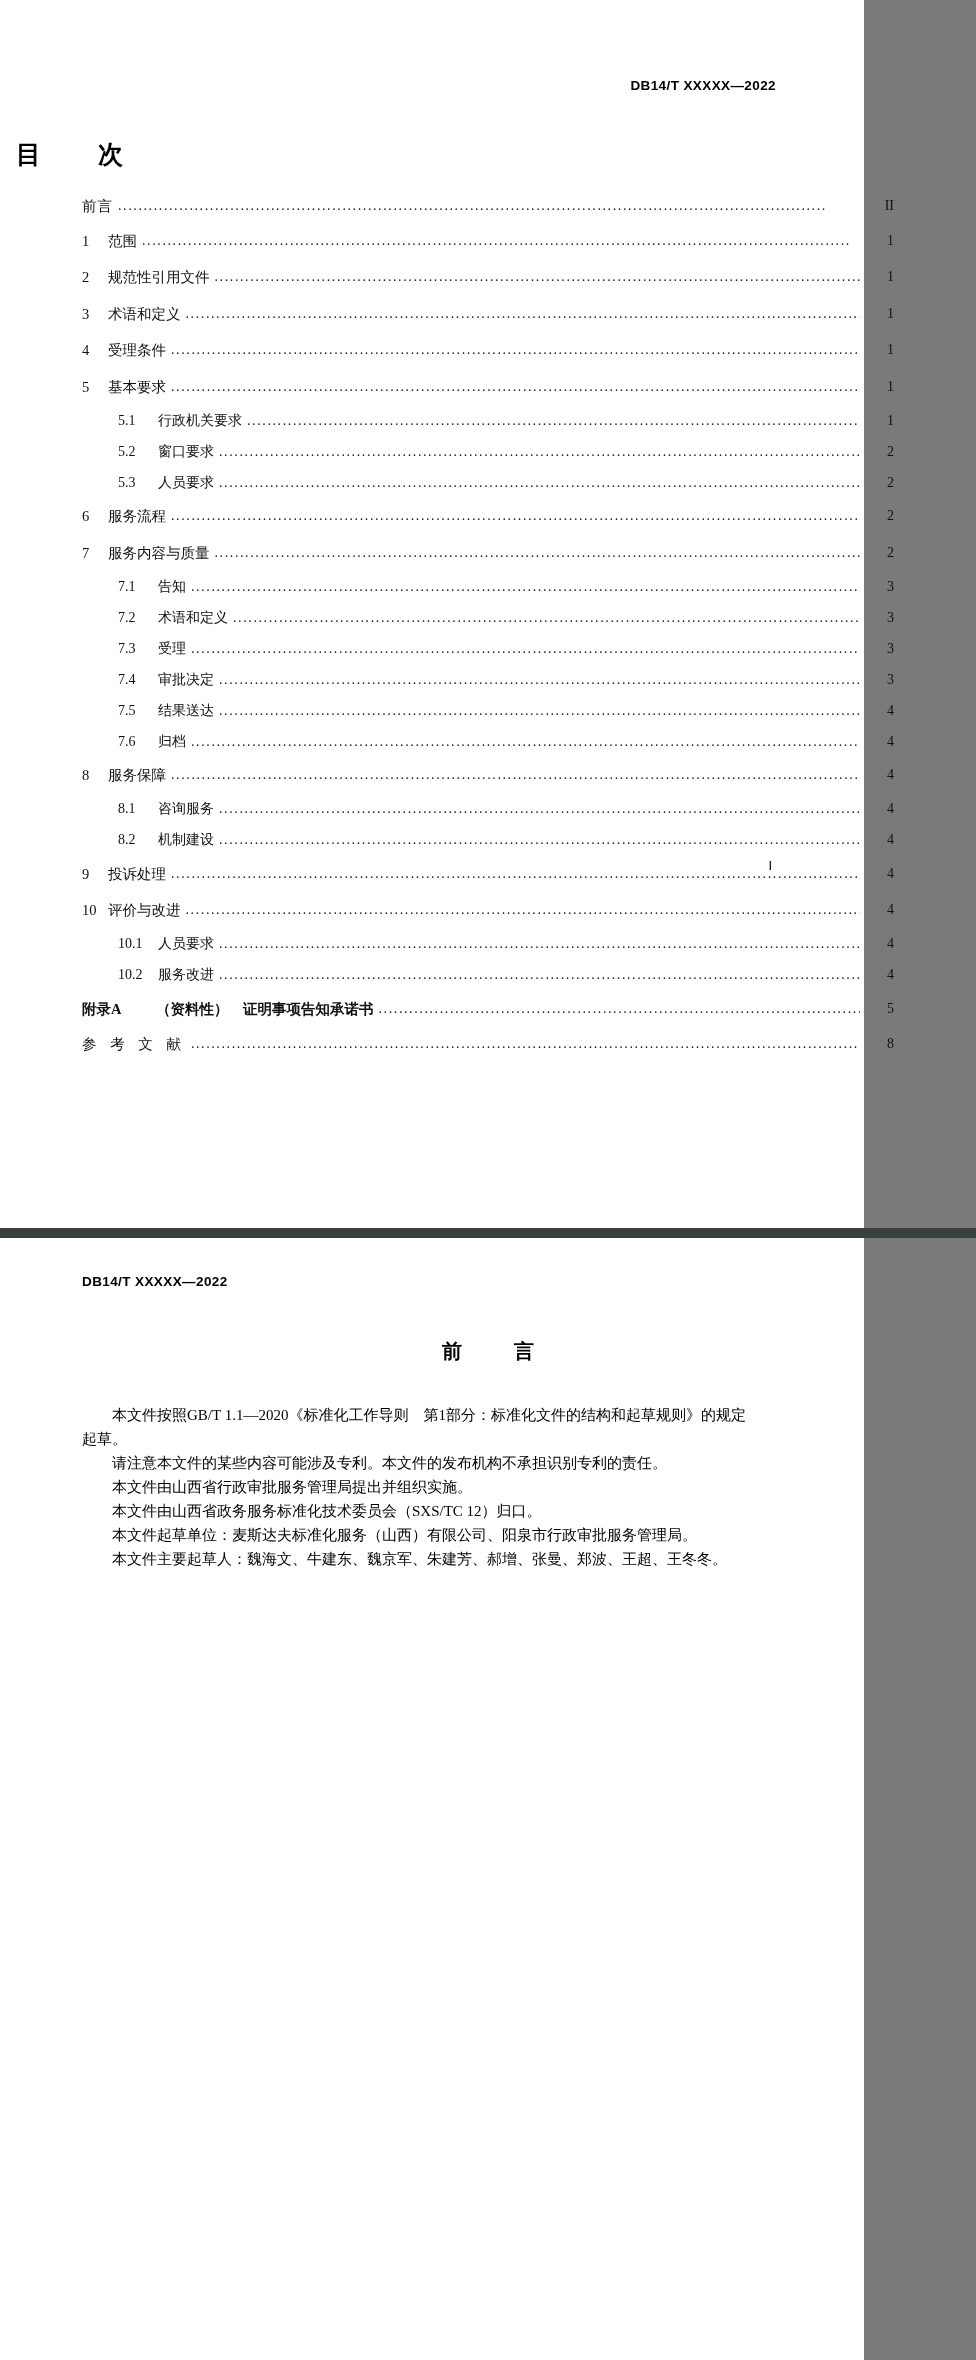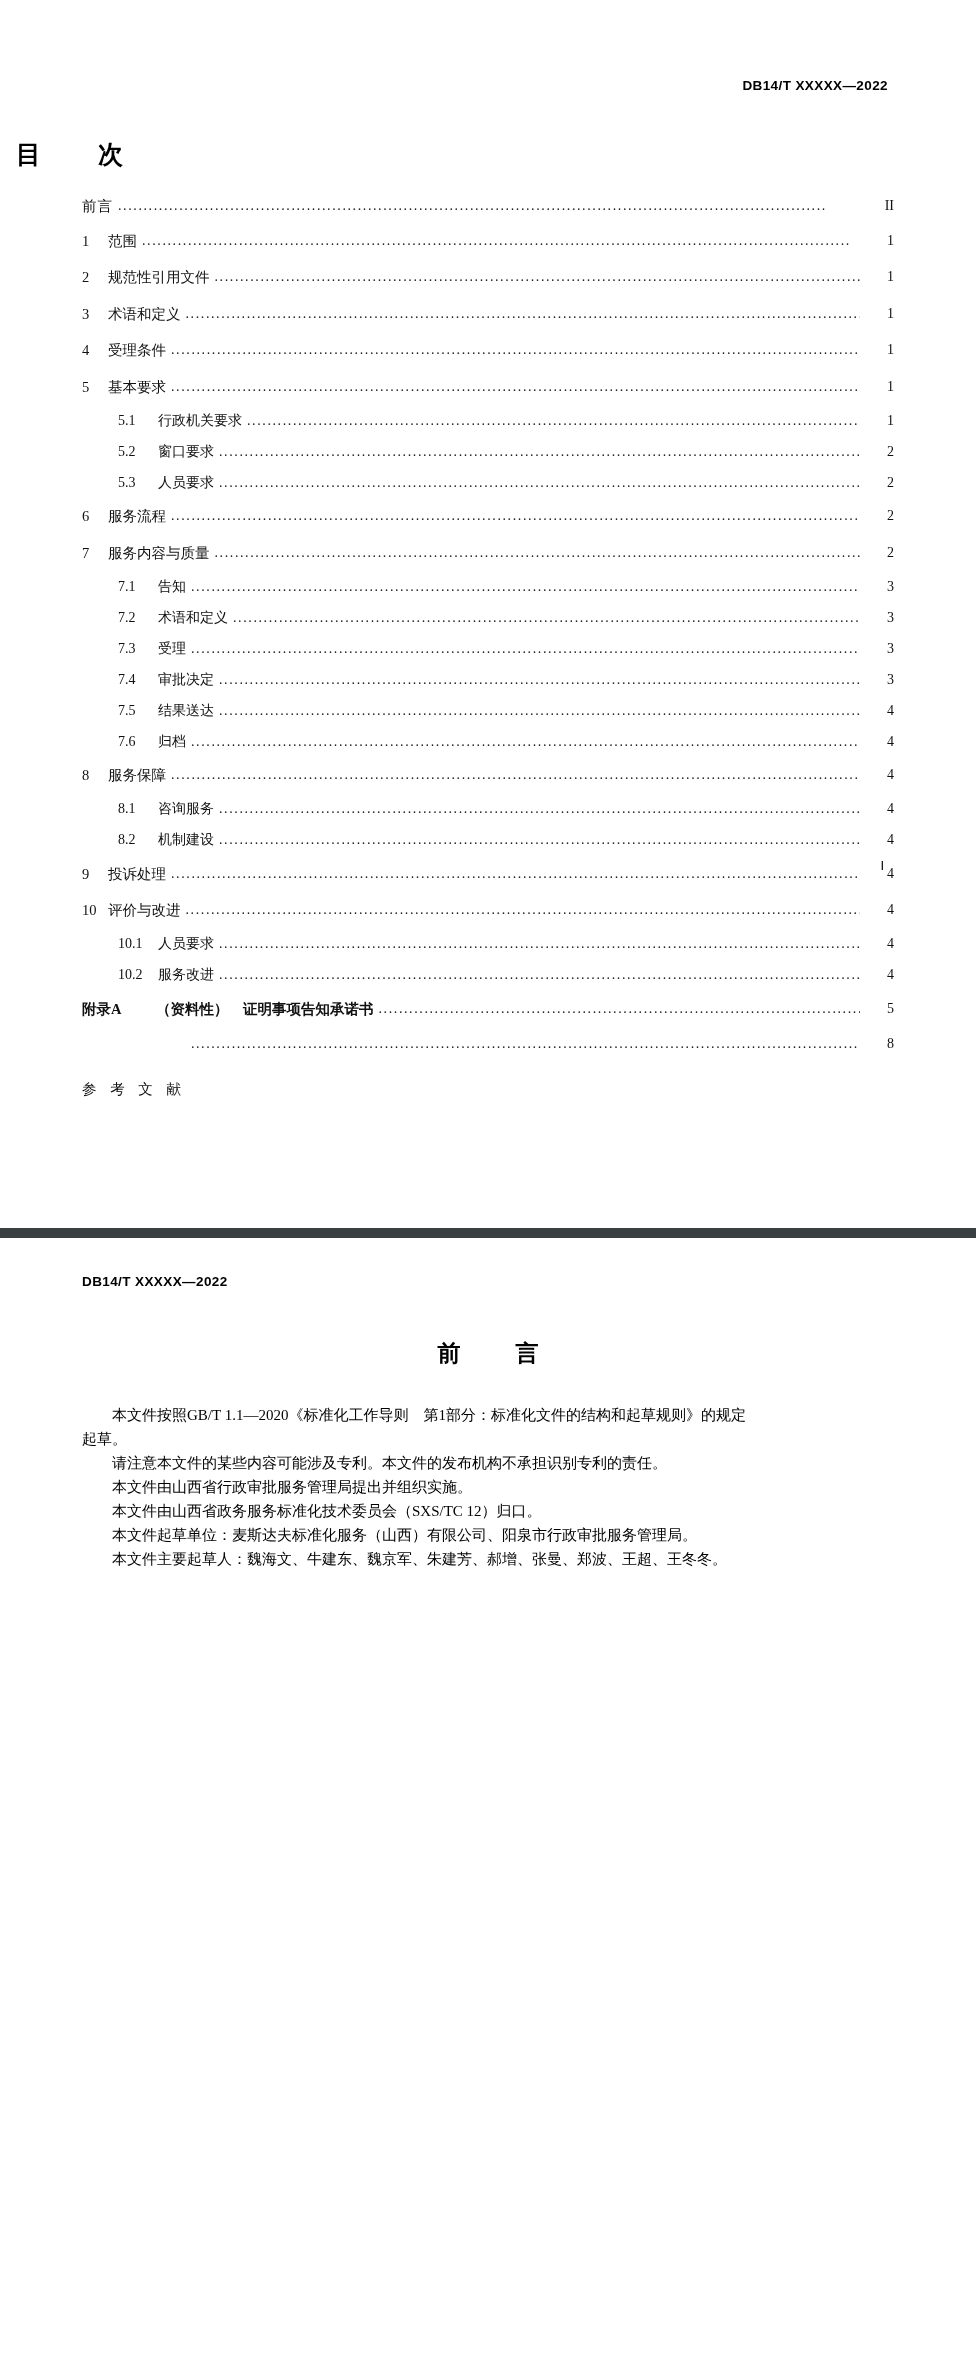--- a/index.html
+++ b/index.html
@@ -6,21 +6,21 @@
     margin: 0;
     padding: 0;
     background: #7a7a7a;
   }
   body {
     width: 976px;
     font-family: "Liberation Serif", "DejaVu Serif", serif;
   }
   .page {
     position: relative;
-    width: 976px;
+    width: 864px;
     background: #ffffff;
     box-sizing: border-box;
   }
   .page-1 {
     height: 1228px;
     padding: 0;
   }
   .page-gap {
     height: 10px;
     background: #3a3f42;
@@ -103,41 +103,41 @@
   .lvl-front { padding: 9px 0 9px 0; }
   .lvl-front .label { letter-spacing: 1px; }
   .lvl-1 { padding: 11px 0 11px 0; }
   .lvl-1 .num { width: 26px; }
   .lvl-2 { padding: 8.5px 0 8.5px 0; padding-left: 36px; font-size: 14px; }
   .lvl-2 .num { width: 40px; }
   .lvl-annex { padding: 11px 0 11px 0; font-weight: bold; }
   .lvl-annex .num { width: 74px; }
   .lvl-annex .label { font-weight: bold; }
   .lvl-ref { padding: 10px 0 10px 0; }
-  .lvl-ref .label { letter-spacing: 5px; margin-top: 45px; }
+  .lvl-ref .label { letter-spacing: 5px; }
   .toc-row.lvl-annex .dots, .toc-row.lvl-annex .pg { font-weight: normal; }
   
   .folio {
     position: absolute;
     font-family: "Liberation Sans", sans-serif;
     font-size: 13px;
     color: #000;
   }
   .folio-1 {
     right: 92px;
     top: 858px;
   }
   
   .qy-title {
     position: absolute;
     top: 1082px;
     left: 0;
     width: 976px;
     text-align: center;
-    font-size: 23px;
+    font-size: 20px;
     font-weight: bold;
     letter-spacing: 16px;
     text-indent: 16px;
     color: #000;
   }
   .body-text {
     position: absolute;
     top: 1148px;
     left: 82px;
     width: 812px;

